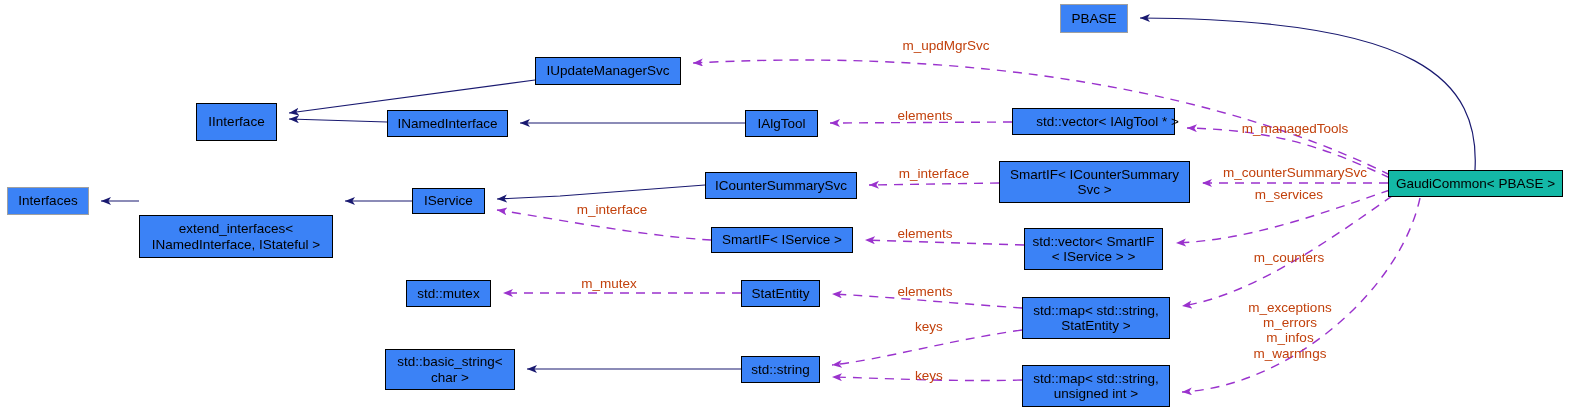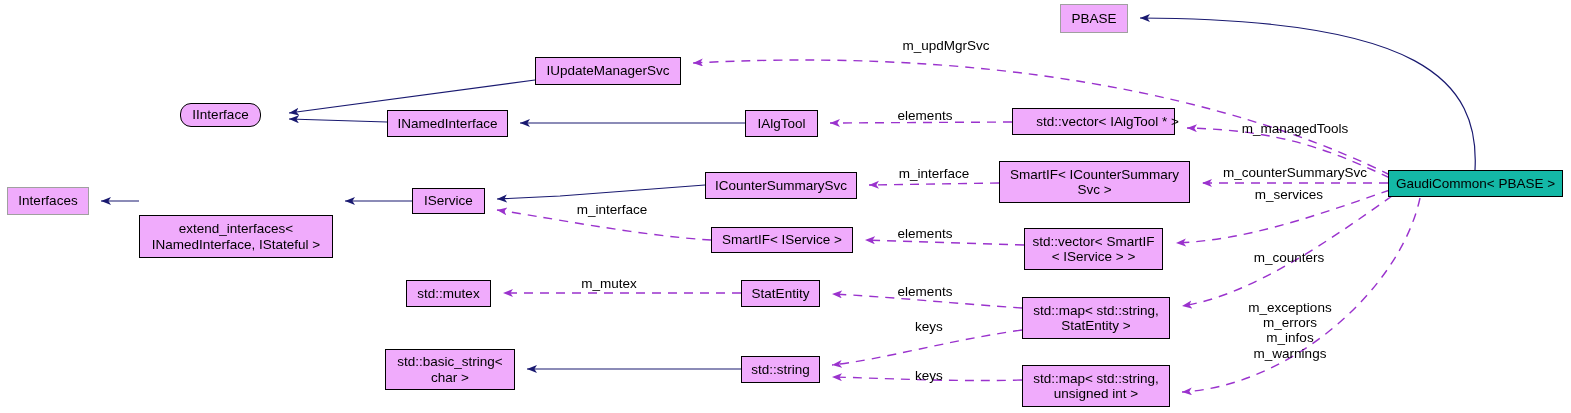--- a/index.html
+++ b/index.html
@@ -25,37 +25,37 @@
   .node {
     position: absolute;
     box-sizing: border-box;
     display: flex;
     align-items: center;
     justify-content: center;
     text-align: center;
     font-size: 13.5px;
     line-height: 15.5px;
     color: #000000;
-    background: #f0abfc;
+    background: #3b82f6;
     border: 1px solid #000000;
     white-space: pre;
     z-index: 3;
   }
   .node.external {
     border: 1px solid #a0a0a0;
   }
   .node.focus {
     background: #14b8a6;
     border: 1px solid #000000;
   }
   .edge-label {
     position: absolute;
     font-size: 13.5px;
     line-height: 15.5px;
-    color: #000000;
+    color: #c2410c;
     background: transparent;
     white-space: pre;
     text-align: center;
     z-index: 4;
   }
 </style>
 </head>
 <body>
 
 <div id="diagram-root">
@@ -119,21 +119,21 @@
 
       <path d="M1420,198 C1400,290 1290,386 1182,392" marker-end="url(#arrow-usage)"></path>
     </g>
   </svg>
 
   <div class="node external" style="left:7px;  top:187px; width:82px;  height:28px;">Interfaces</div>
 
   <div class="node" style="left:139px; top:180px; width:194px; height:43px;margin-top:35px;">extend_interfaces&lt;
 INamedInterface, IStateful &gt;</div>
 
-  <div class="node" style="left:180px; top:103px; width:81px;  height:24px;border-radius:11px;">IInterface</div>
+  <div class="node" style="left:196px; top:103px; width:81px;  height:38px;">IInterface</div>
 
   <div class="node" style="left:387px; top:110px; width:121px; height:27px;">INamedInterface</div>
 
   <div class="node" style="left:412px; top:188px; width:73px;  height:26px;">IService</div>
 
   <div class="node" style="left:535px; top:57px;  width:146px; height:28px;">IUpdateManagerSvc</div>
 
   <div class="node" style="left:745px; top:110px; width:73px;  height:27px;">IAlgTool</div>
 
   <div class="node" style="left:705px; top:172px; width:152px; height:27px;">ICounterSummarySvc</div>

